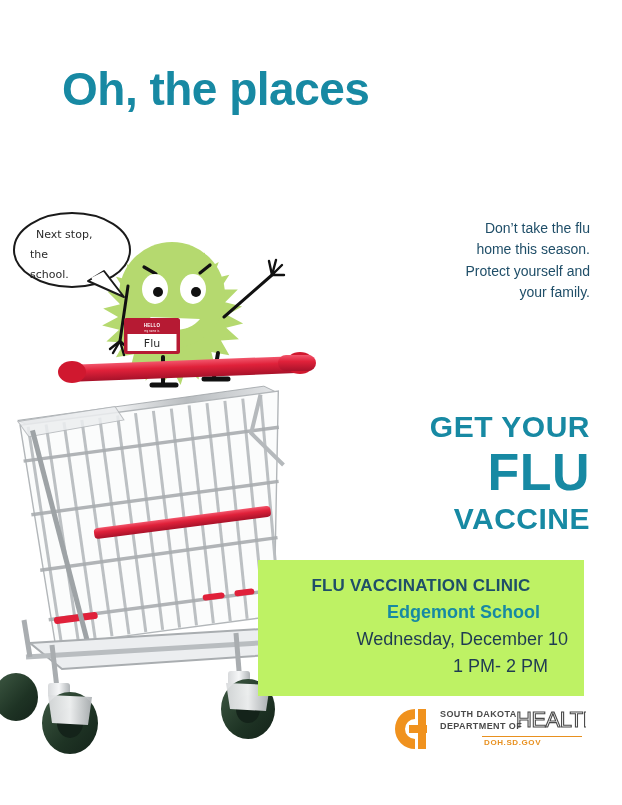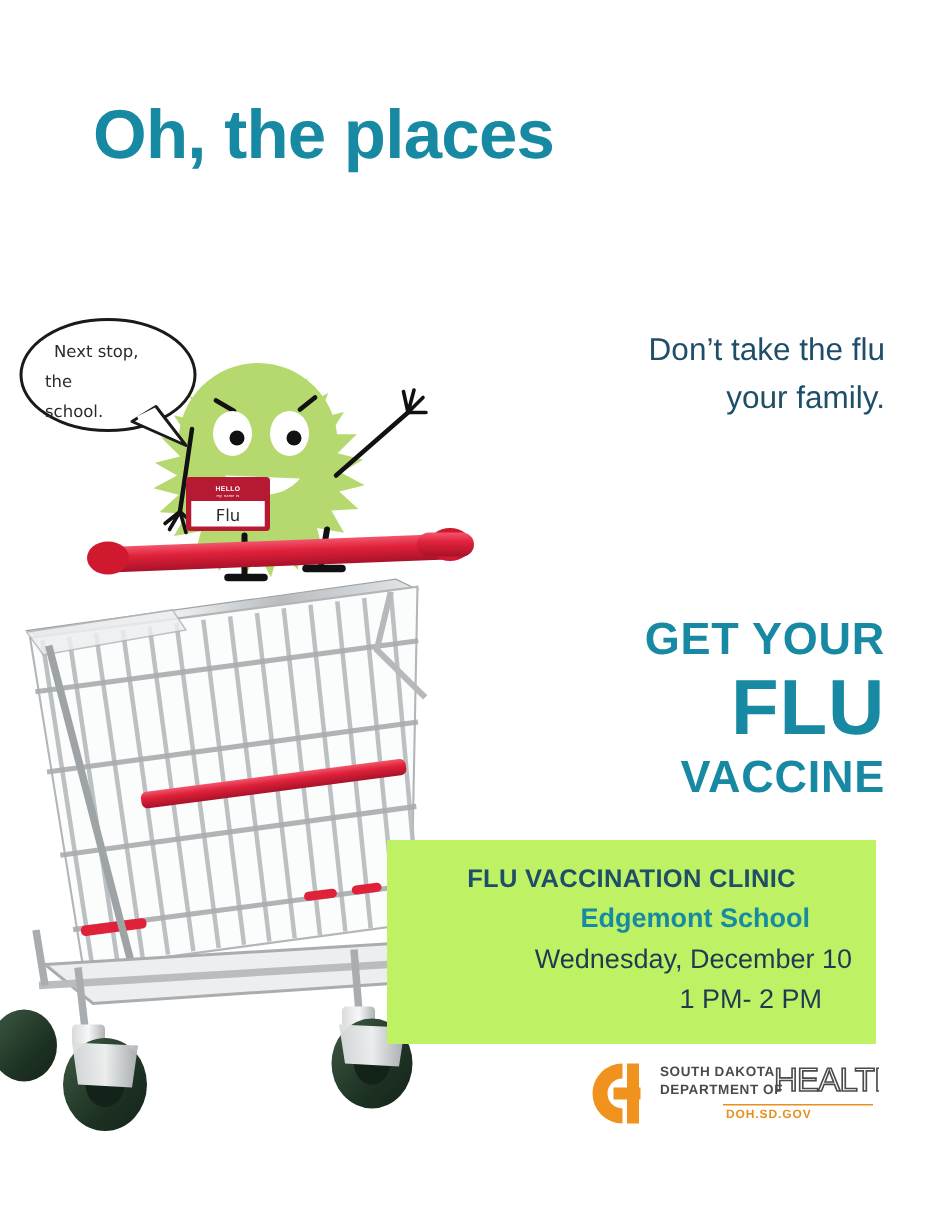--- a/index.html
+++ b/index.html
@@ -39,21 +39,21 @@
   
   #body-copy {
     position: absolute;
     left: 340px;
     top: 218px;
     width: 250px;
     text-align: right;
   }
   .body-line {
     font-family: "Liberation Sans", sans-serif;
-    font-size: 21px;
+    font-size: 14px;
     color: #1f4e68;
     line-height: 1.52;
     white-space: nowrap;
   }
 
   #cta {
     position: absolute;
     left: 340px;
     top: 378px;
     width: 250px;
@@ -341,20 +341,22 @@
           <ellipse cx="248" cy="504" rx="27" ry="30" fill="url(#wheelgrad)"></ellipse>
           <ellipse cx="248" cy="504" rx="12" ry="14" fill="#14231a"></ellipse>
           <path d="M226,478 L270,480 L266,506 L230,504 Z" fill="url(#casterg)" opacity="0.95"></path>
         </g>
       </g>
     </svg>
   </div>
 
   <div id="body-copy">
     <div class="body-line">Don’t take the flu</div>
+    <div class="body-line">home this season.</div>
+    <div class="body-line">Protect yourself and</div>
     <div class="body-line">your family.</div>
   </div>
 
   <div id="cta">
     <div class="cta-get">GET YOUR</div>
     <div class="cta-flu">FLU</div>
     <div class="cta-vaccine">VACCINE</div>
   </div>
 
   <div id="clinic-box">

